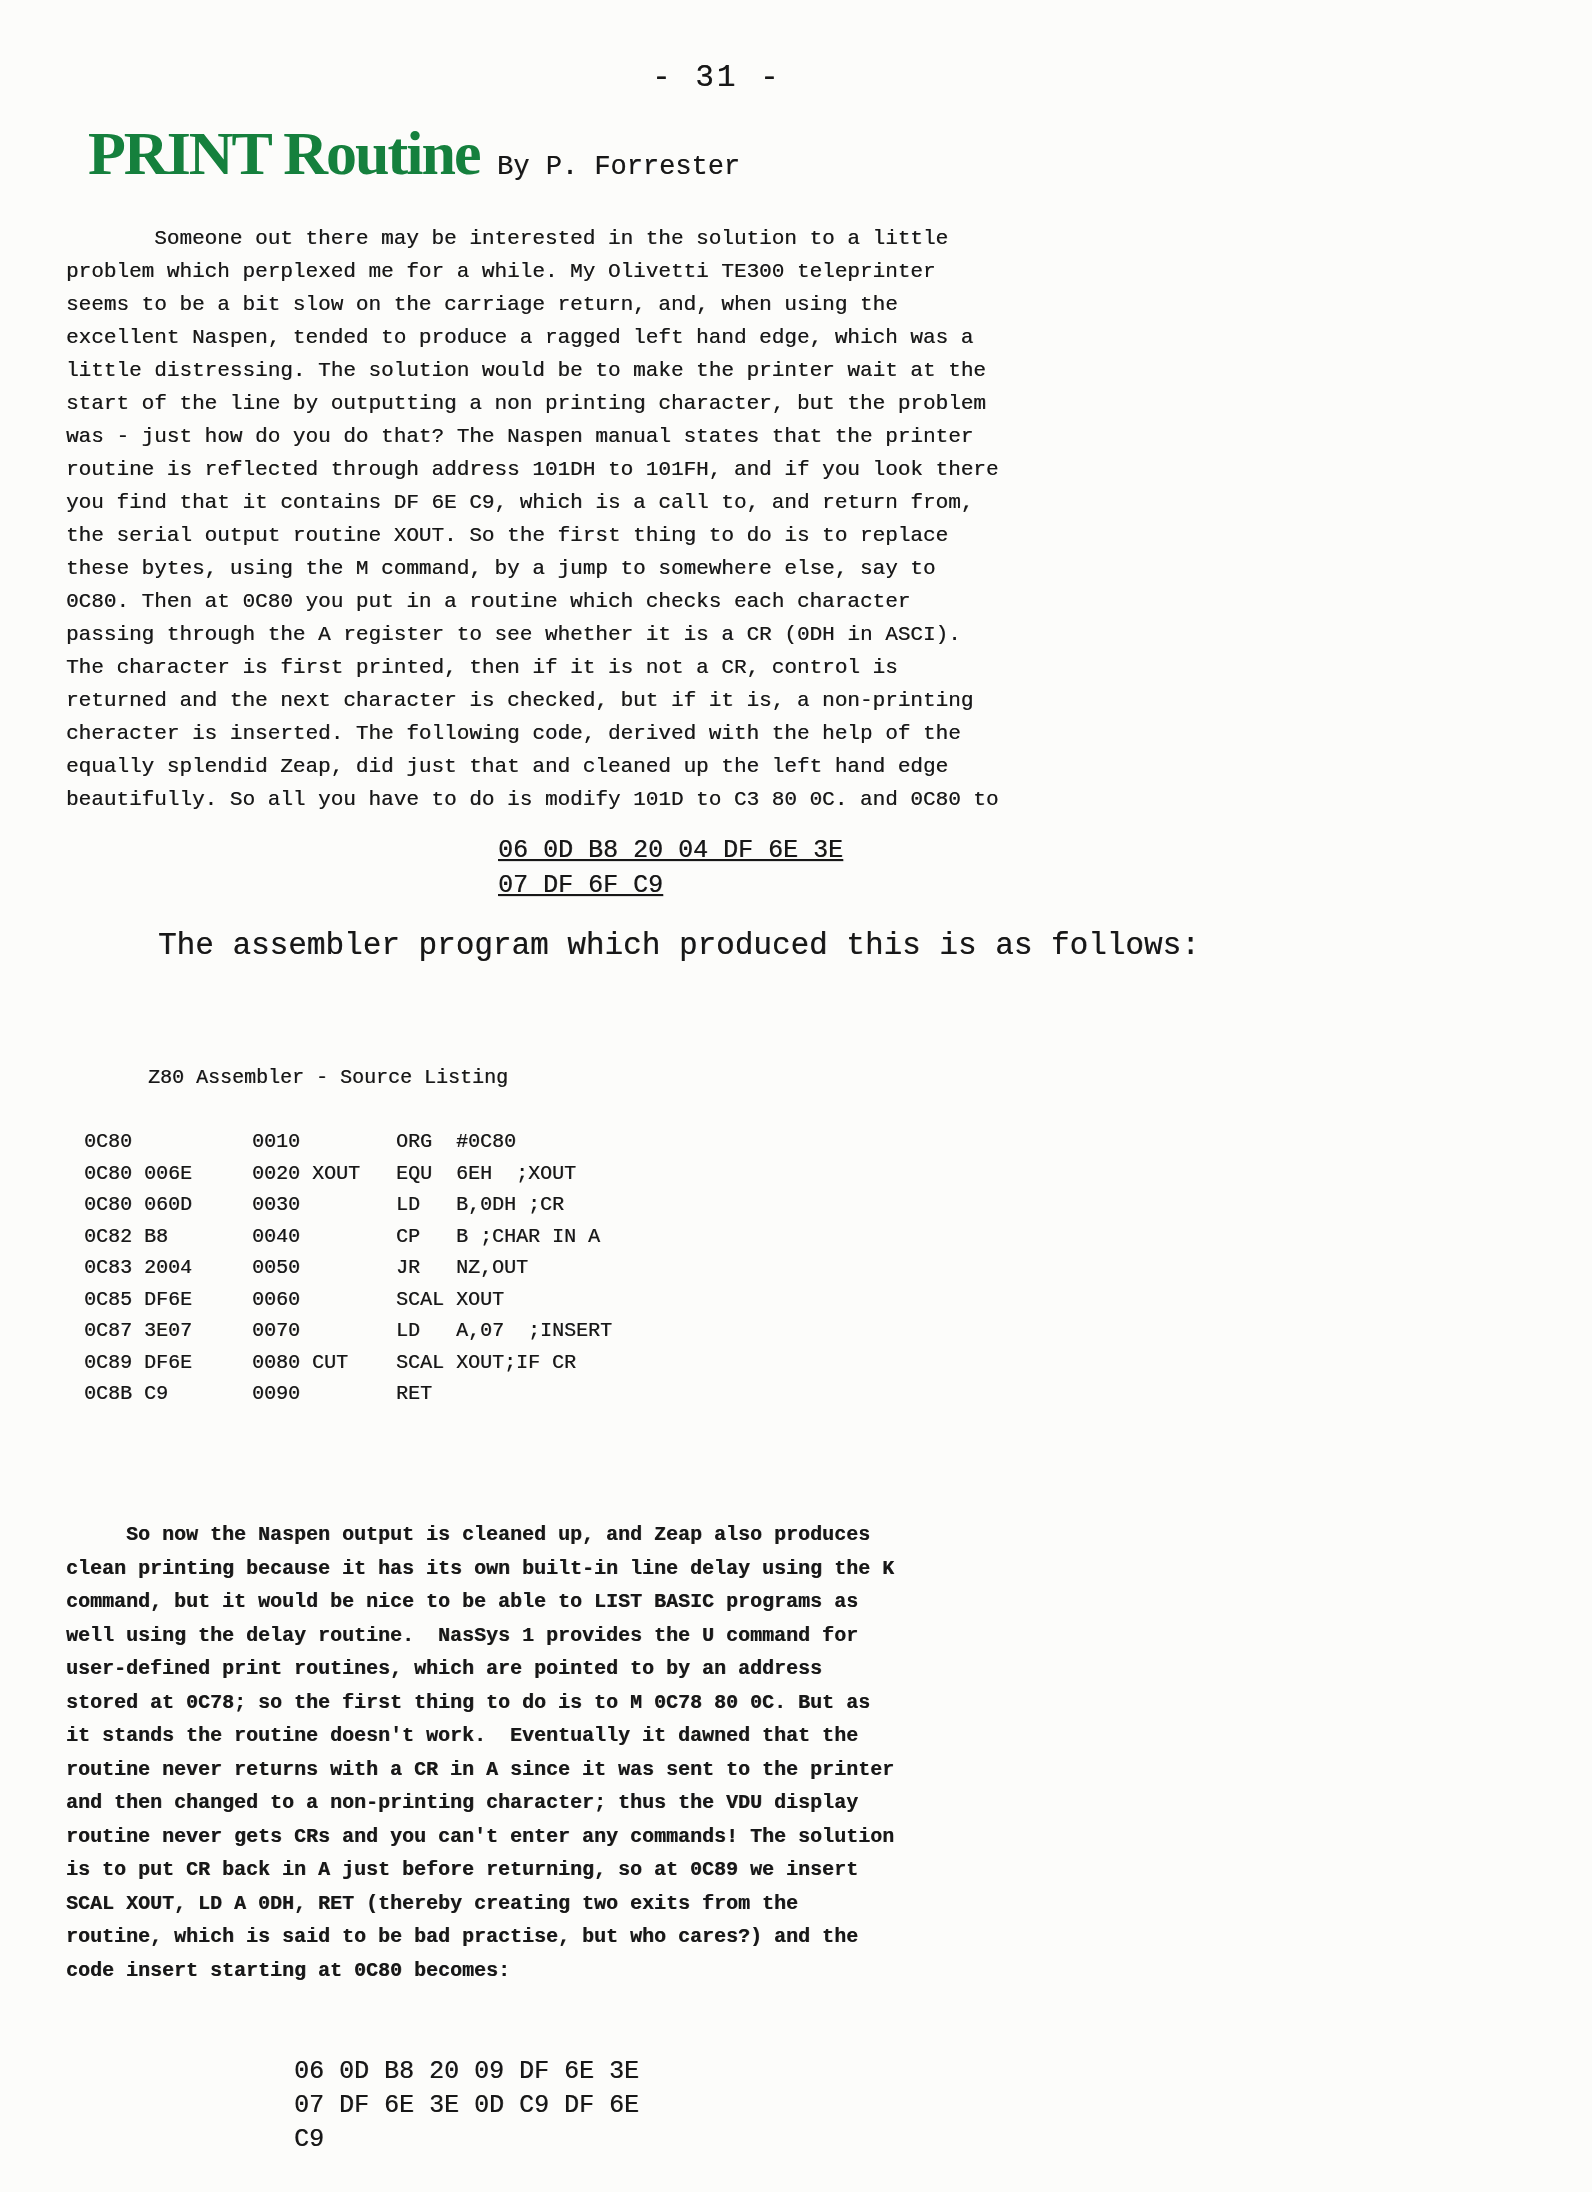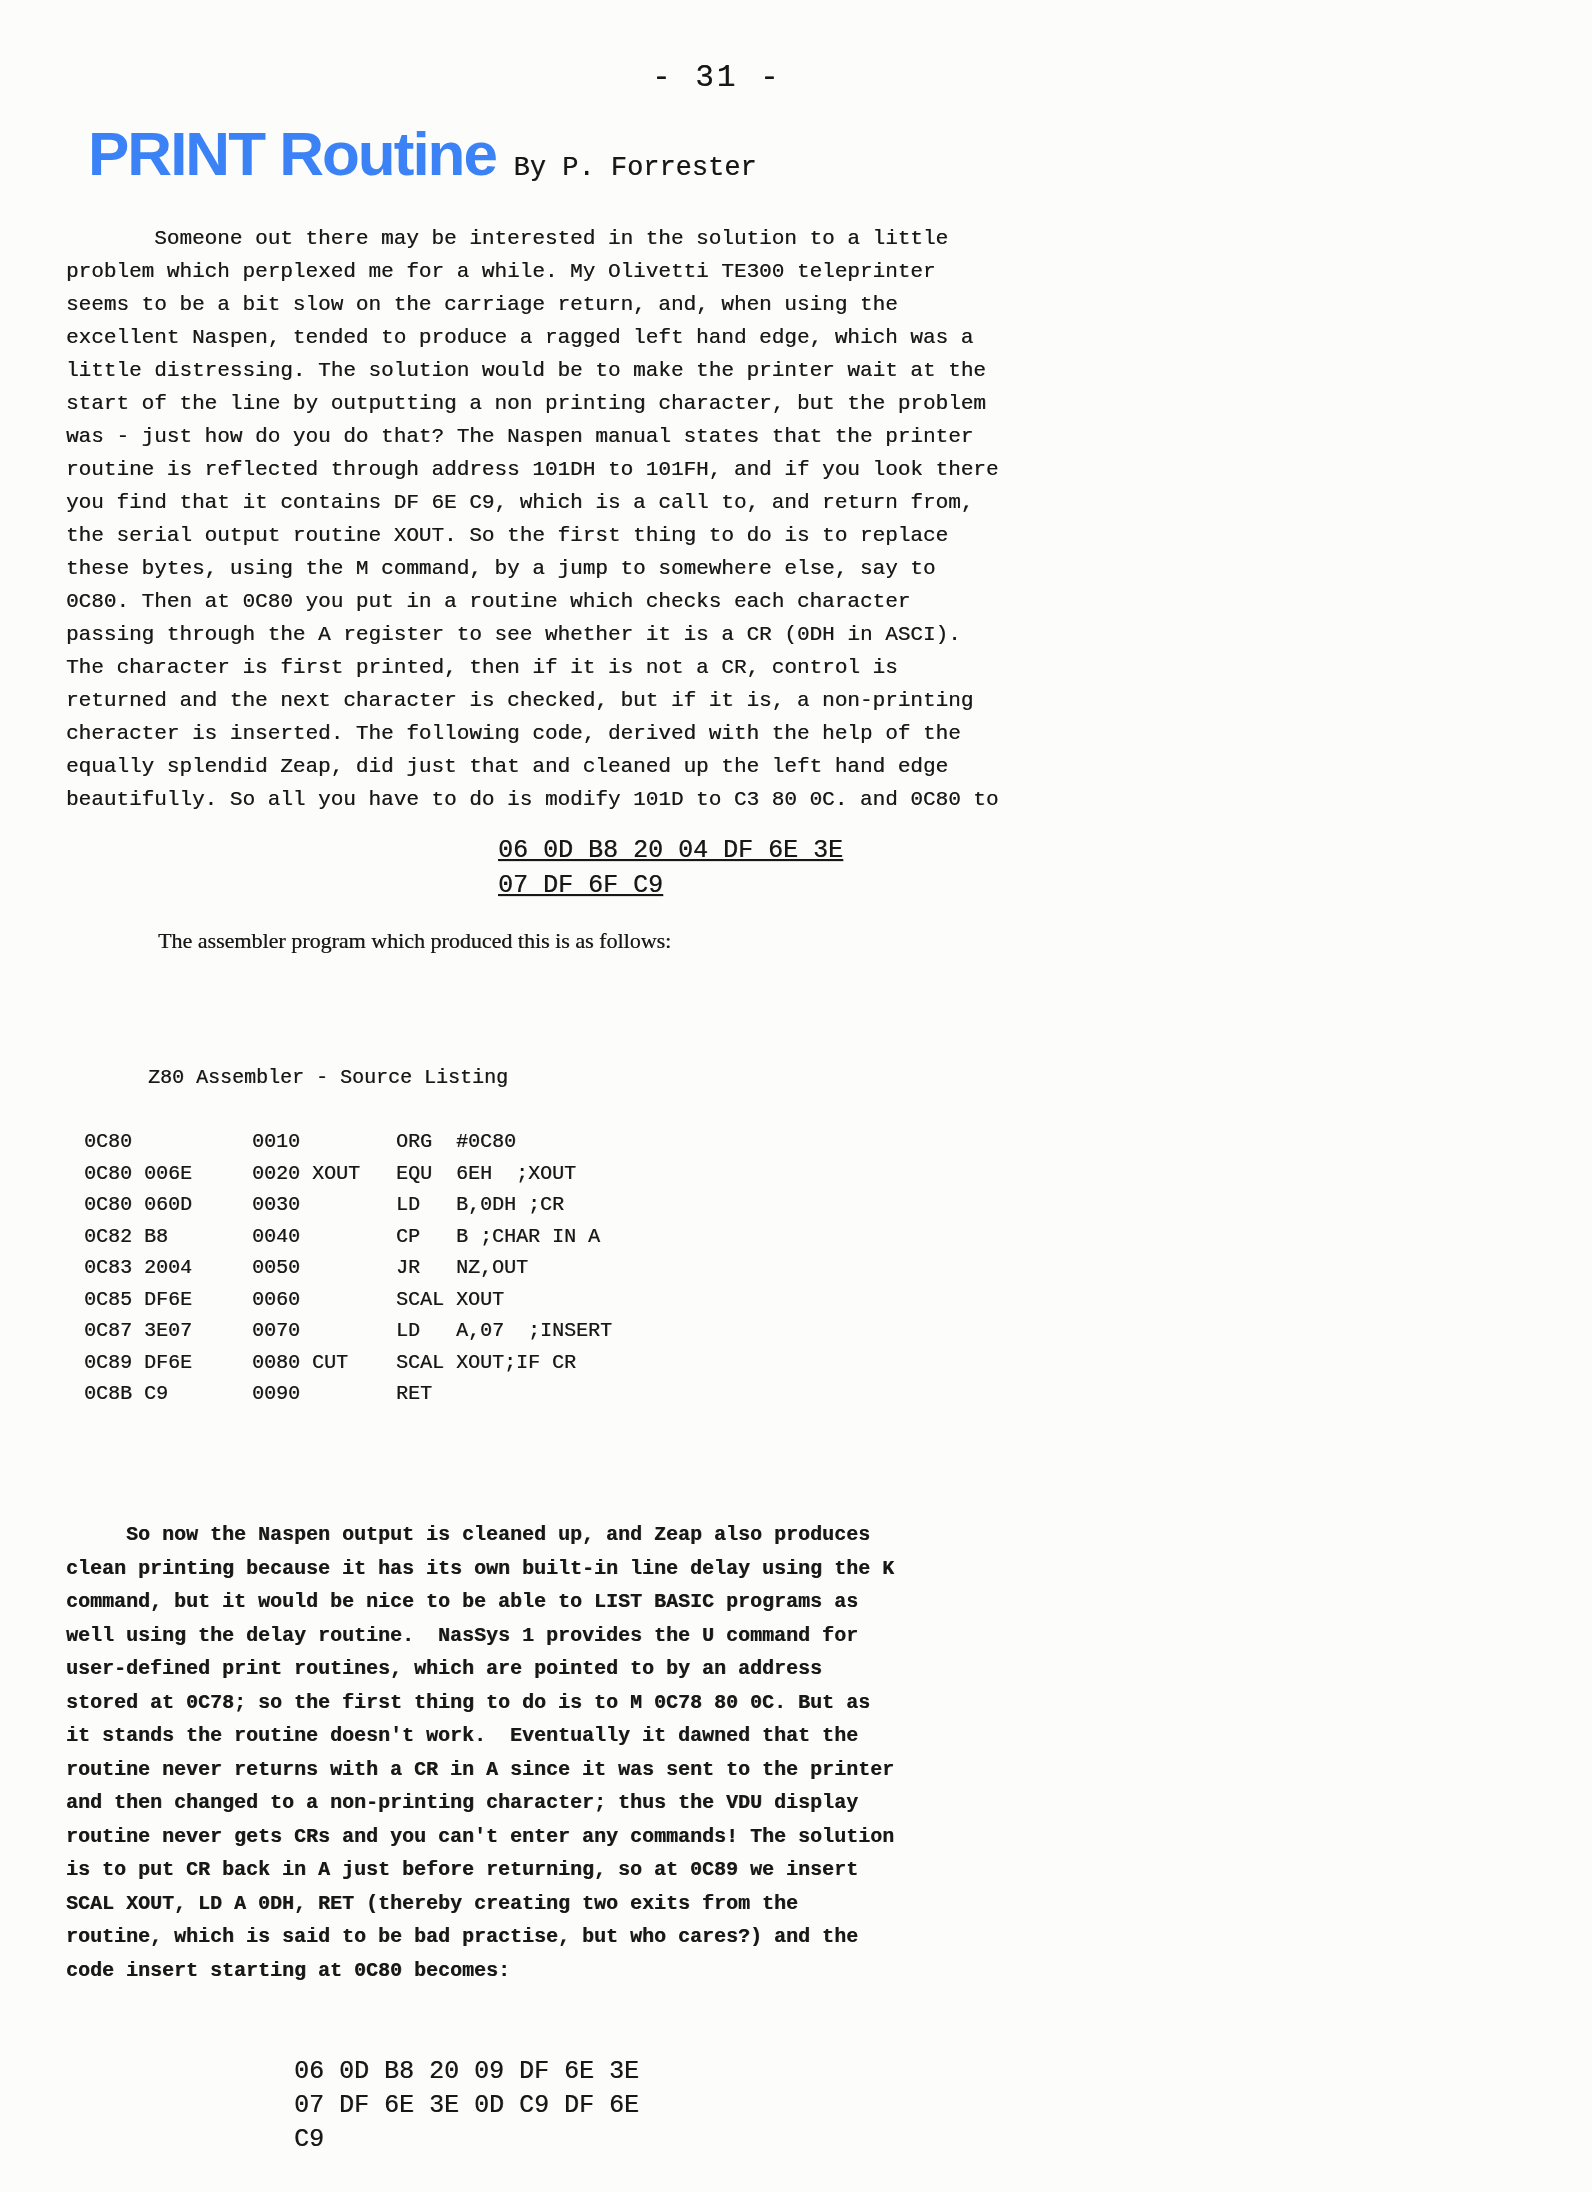--- a/index.html
+++ b/index.html
@@ -26,25 +26,25 @@
     font-size: 31px;
     letter-spacing: 3px;
   }
   .title-row {
     left: 88px;
     top: 118px;
     white-space: nowrap;
   }
   .article-title {
     display: inline-block;
-    font-family: Liberation Sans, sans-serif;
+    font-family: Liberation Serif, serif;
     font-weight: 700;
     font-size: 62px;
     letter-spacing: -2px;
-    color: #3b82f6;
+    color: #15803d;
     vertical-align: baseline;
   }
   .article-byline {
     display: inline-block;
     font-size: 27px;
     margin-left: 8px;
     vertical-align: baseline;
   }
   .para-1 {
     left: 66px;
@@ -55,22 +55,21 @@
   .hex-1 {
     left: 498px;
     top: 833px;
     font-size: 25px;
     line-height: 35px;
     text-decoration: underline;
   }
   .assembler-intro {
     left: 158px;
     top: 928px;
-    font-size: 22px;
-    font-family: Liberation Serif, serif;
+    font-size: 31px;
   }
   .listing-title {
     left: 148px;
     top: 1066px;
     font-size: 20px;
   }
   .listing-code {
     left: 84px;
     top: 1126px;
     font-size: 20px;

